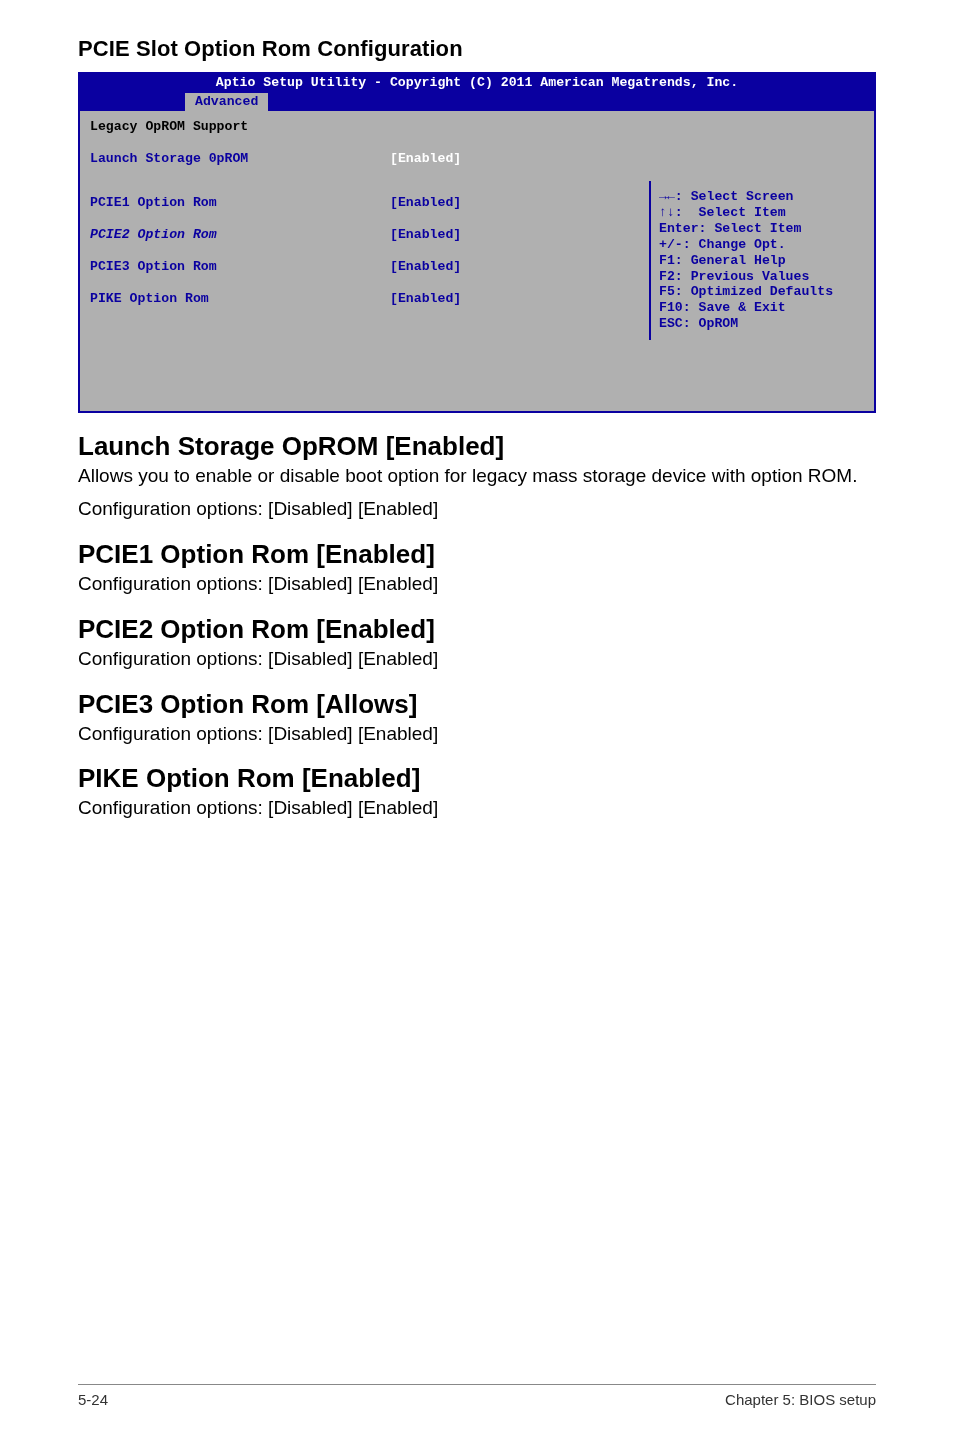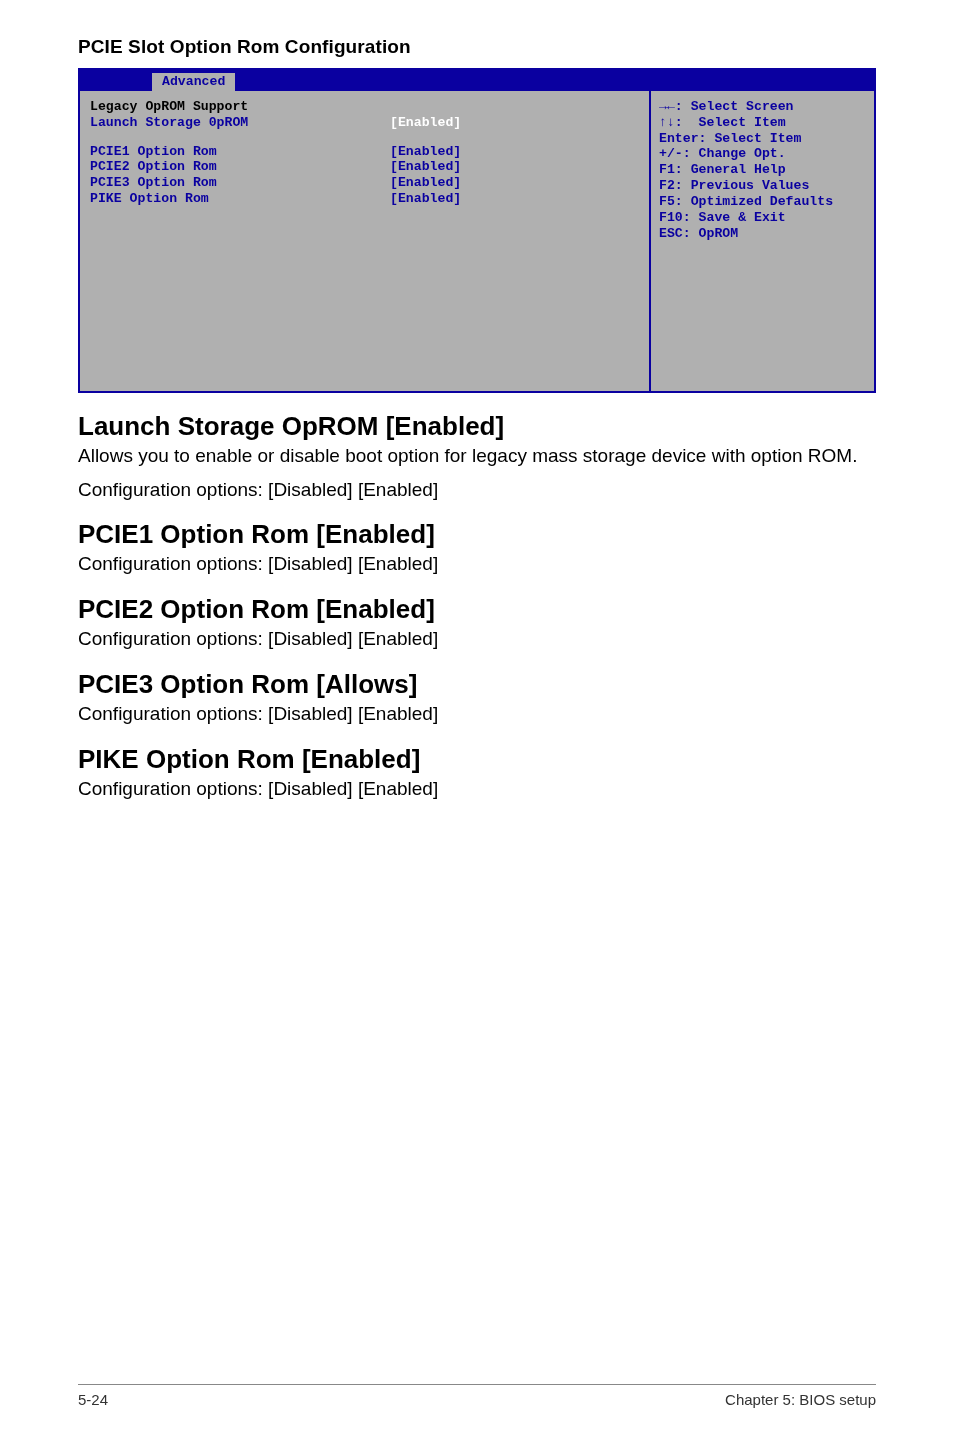--- a/index.html
+++ b/index.html
@@ -5,21 +5,21 @@
   * { margin: 0; padding: 0; box-sizing: border-box; }
   html, body { width: 954px; height: 1438px; }
   body {
     font-family: Arial, Helvetica, sans-serif;
     background: #ffffff;
     color: #000000;
     padding: 36px 78px 0 78px;
     position: relative;
   }
   h2.section-head {
-    font-size: 19px;
+    font-size: 22px;
     font-weight: bold;
     margin-bottom: 10px;
     letter-spacing: 0.1px;
   }
   h3.sub-head {
     font-size: 26px;
     font-weight: bold;
     margin-top: 18px;
     margin-bottom: 2px;
   }
@@ -39,42 +39,43 @@
     font-size: 13.2px;
     line-height: 1.2;
   }
   .bios-header {
     padding: 3px 0 0 0;
     text-align: center;
   }
   .bios-header-line1 { color: #ffffff; }
   .bios-tabs {
     display: flex;
-    padding-left: 74px;
+    padding-left: 107px;
     margin-top: 2px;
   }
   .bios-tab {
     background: #b0b0b0;
     color: #0a00a0;
     padding: 1px 10px 1px 10px;
   }
   .bios-body {
     display: flex;
     background: #b0b0b0;
     border: 2px solid #0a00a0;
     border-top: none;
+    align-items: center;
   }
   .bios-left {
     flex: 1;
     background: #b0b0b0;
     color: #000000;
     padding: 8px 10px 8px 10px;
     min-height: 300px;
   }
-  .bios-left .row { display: flex; }
+  .bios-left .row { display: flex; margin-top: 16px; }
   .bios-left .lbl { width: 300px; }
   .bios-left .val { color: #0a00a0; }
   .sp { height: 13px; }
 
   .bios-right {
     width: 225px;
     border-left: 2px solid #0a00a0;
     background: #b0b0b0;
     color: #0a00a0;
     padding: 8px 8px 8px 8px;
@@ -106,38 +107,39 @@
     color: #333;
   }
 </style>
 </head>
 <body>
 
 <h2 class="section-head">PCIE Slot Option Rom Configuration</h2>
 
 <div class="bios">
   <div class="bios-header">
+    <div class="bios-header-line1">Aptio Setup Utility - Copyright (C) 2011 American Megatrends, Inc.</div>
     <div class="bios-tabs">
       <div class="bios-tab">Advanced</div>
     </div>
   </div>
   <div class="bios-body">
     <div class="bios-left">
       <div>Legacy OpROM Support</div>
       <div class="row">
         <span class="lbl" style="color:#0a00a0;">Launch Storage 0pROM</span>
         <span class="val" style="color:#ffffff;">[Enabled]</span>
       </div>
       <div class="sp"></div>
       <div class="row">
         <span class="lbl" style="color:#0a00a0;">PCIE1 Option Rom</span>
         <span class="val">[Enabled]</span>
       </div>
       <div class="row">
-        <span class="lbl" style="color:#0a00a0;">PCIE2 Option Rom</span>
+        <span class="lbl" style="color:#0a00a0;font-style:italic;">PCIE2 Option Rom</span>
         <span class="val">[Enabled]</span>
       </div>
       <div class="row">
         <span class="lbl" style="color:#0a00a0;">PCIE3 Option Rom</span>
         <span class="val">[Enabled]</span>
       </div>
       <div class="row">
         <span class="lbl" style="color:#0a00a0;">PIKE Option Rom</span>
         <span class="val">[Enabled]</span>
       </div>

